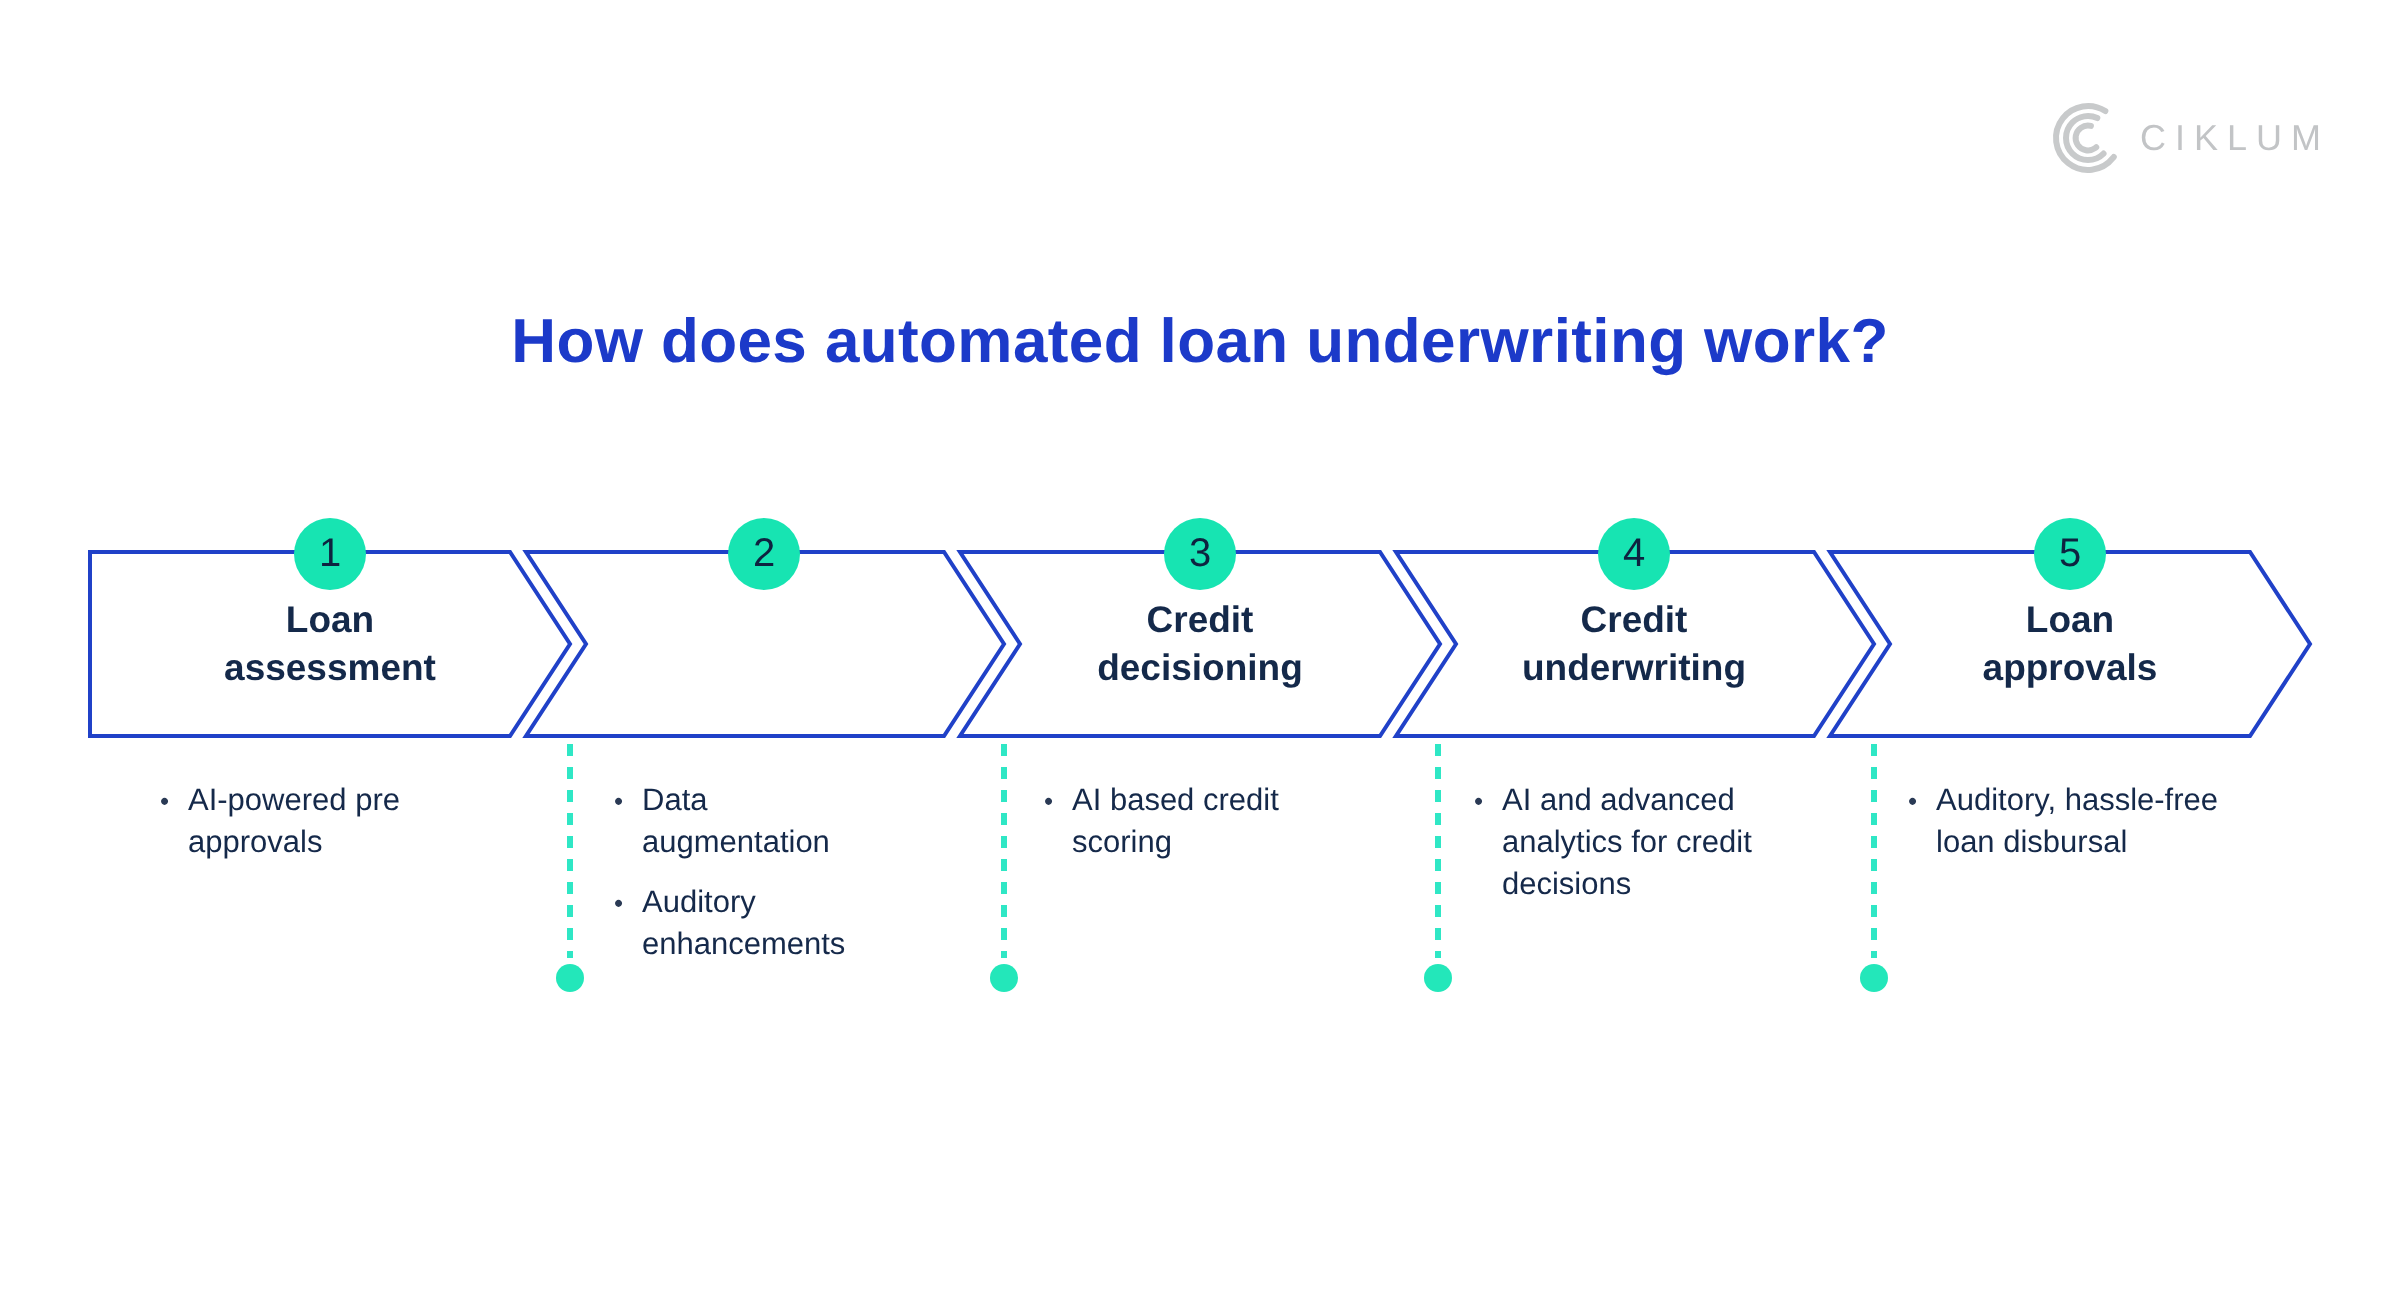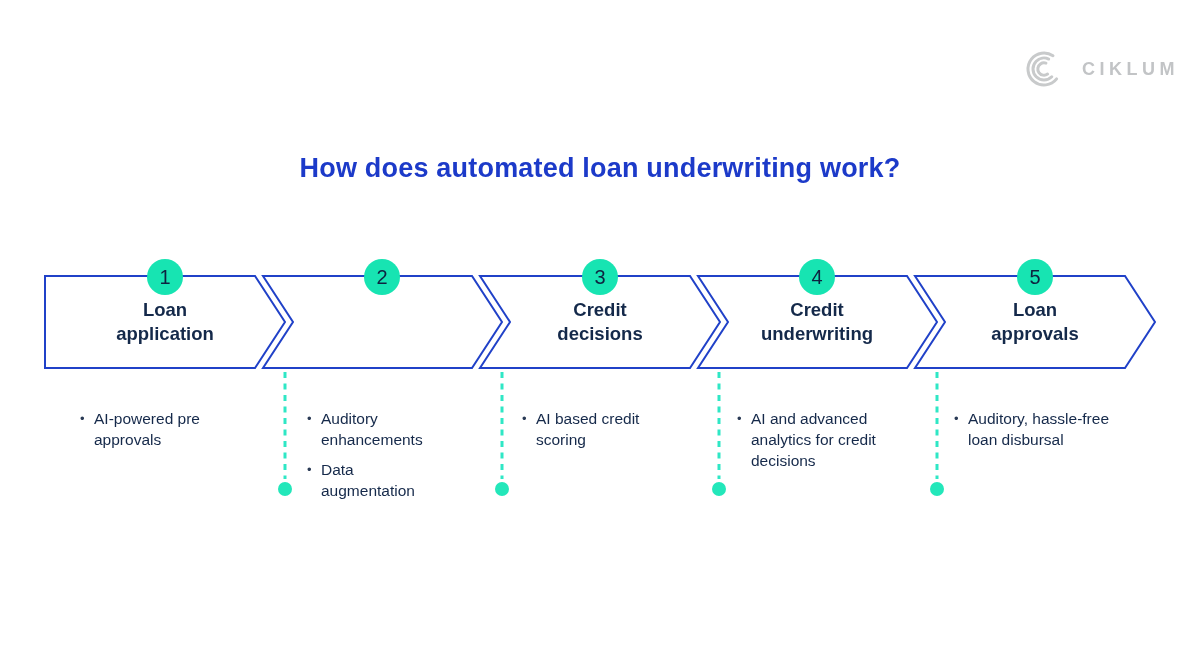--- a/index.html
+++ b/index.html
@@ -10,33 +10,33 @@
     width: 1200px;
     height: 655px;
     background: #ffffff;
     overflow: hidden;
   }
 
   
   .logo { position: absolute; left: 1022px; top: 47px; display: flex; align-items: center; }
   .logo-mark { width: 44px; height: 44px; }
   .logo-text {
-    margin-left: 16px;
+    margin-left: 4px;
     font-size: 18px;
-    font-weight: 700;
+    font-weight: 400;
     letter-spacing: 4.5px;
     color: #c2c4c6;
   }
 
   
   .title {
     position: absolute;
     left: 0; right: 0; top: 153px;
     text-align: center;
-    font-size: 27px;
+    font-size: 31px;
     font-weight: 700;
     color: #1c3ac9;
     letter-spacing: 0.2px;
   }
 
   
   .flow-svg { position: absolute; left: 0; top: 0; width: 1200px; height: 655px; }
 
   
   .num-badge {
@@ -66,21 +66,21 @@
     font-size: 18.5px;
     line-height: 24px;
     font-weight: 600;
     color: #14294a;
     z-index: 2;
   }
 
   
   .bullets {
     position: absolute;
-    top: 408px;
+    top: 390px;
     list-style: none;
     font-size: 15.5px;
     line-height: 21px;
     color: #15294a;
   }
   .bullets li { position: relative; padding-left: 15px; margin-bottom: 9px; }
   .bullets li::before {
     content: "\2022";
     position: absolute;
     left: 1px; top: 0px;
@@ -129,41 +129,41 @@
   </svg>
 
   <div class="num-badge" style="left:147px">1</div>
   <div class="num-badge" style="left:364px">2</div>
   <div class="num-badge" style="left:582px">3</div>
   <div class="num-badge" style="left:799px">4</div>
   <div class="num-badge" style="left:1017px">5</div>
 
   <div class="step-label" style="left:70px">
     <div>Loan</div>
-    <div>application</div>
+    <div>assessment</div>
   </div>
   <div class="step-label" style="left:505px">
     <div>Credit</div>
-    <div>decisions</div>
+    <div>decisioning</div>
   </div>
   <div class="step-label" style="left:722px">
     <div>Credit</div>
     <div>underwriting</div>
   </div>
   <div class="step-label" style="left:940px">
     <div>Loan</div>
     <div>approvals</div>
   </div>
 
   <ul class="bullets" style="left:79px;  width:168px">
     <li>AI-powered pre approvals</li>
   </ul>
   <ul class="bullets" style="left:306px; width:130px">
+    <li>Data augmentation</li>
     <li>Auditory enhancements</li>
-    <li>Data augmentation</li>
   </ul>
   <ul class="bullets" style="left:521px; width:138px">
     <li>AI based credit scoring</li>
   </ul>
   <ul class="bullets" style="left:736px; width:158px">
     <li>AI and advanced analytics for credit decisions</li>
   </ul>
   <ul class="bullets" style="left:953px; width:162px">
     <li>Auditory, hassle-free loan disbursal</li>
   </ul>

